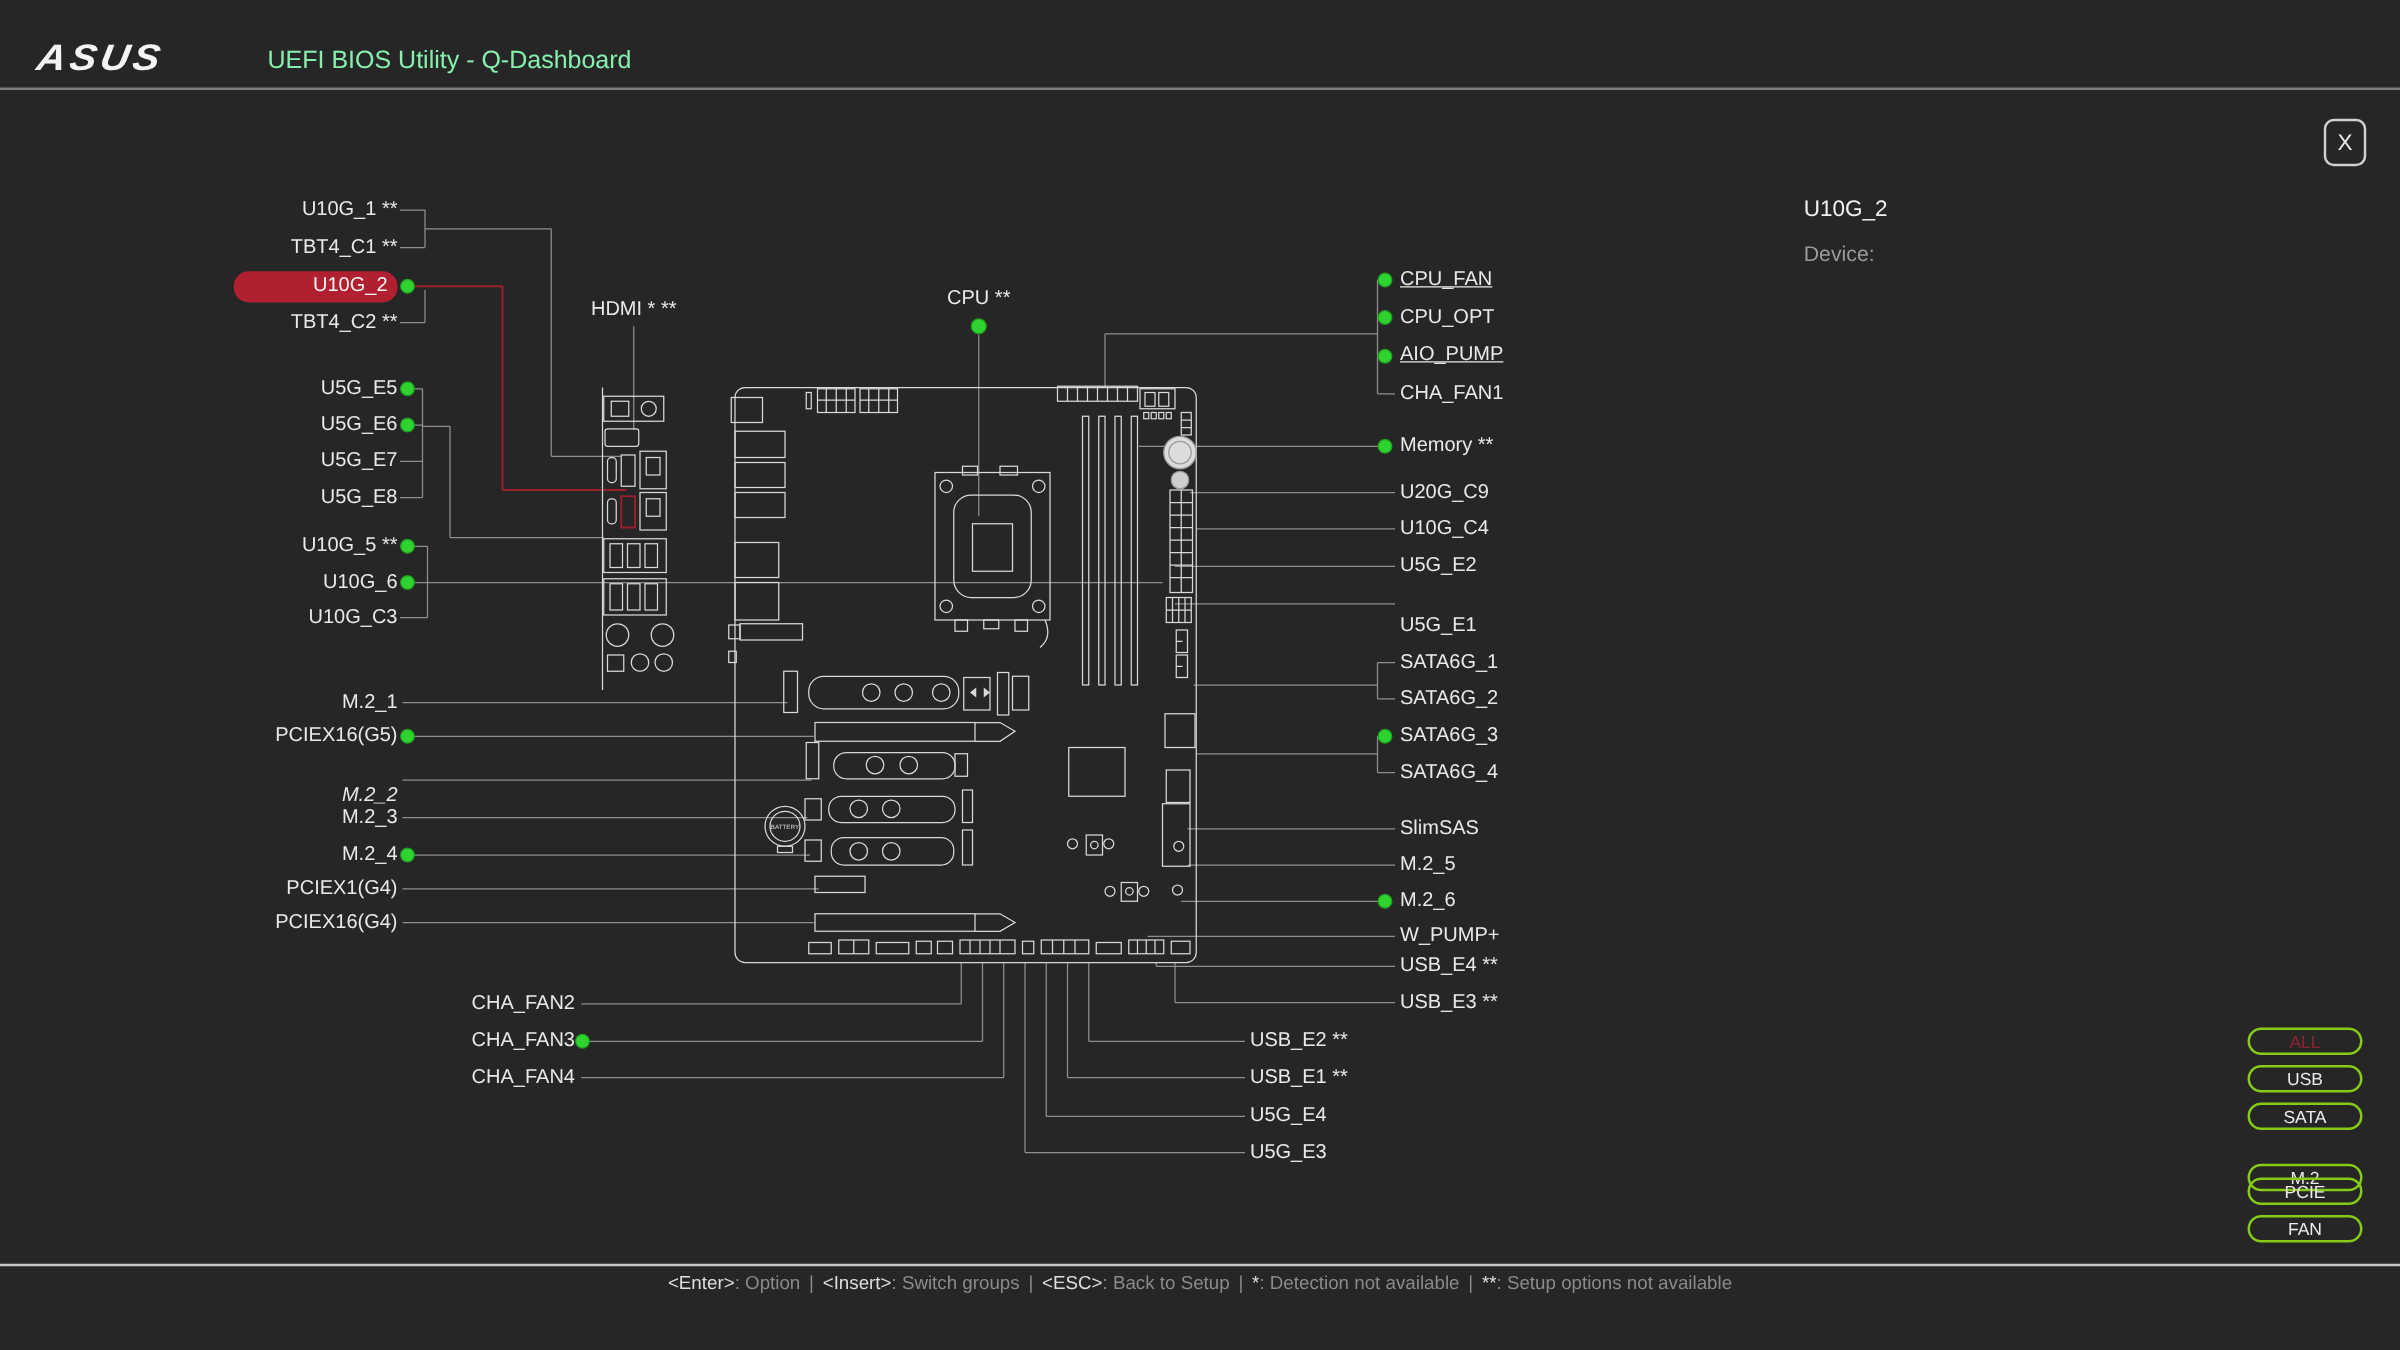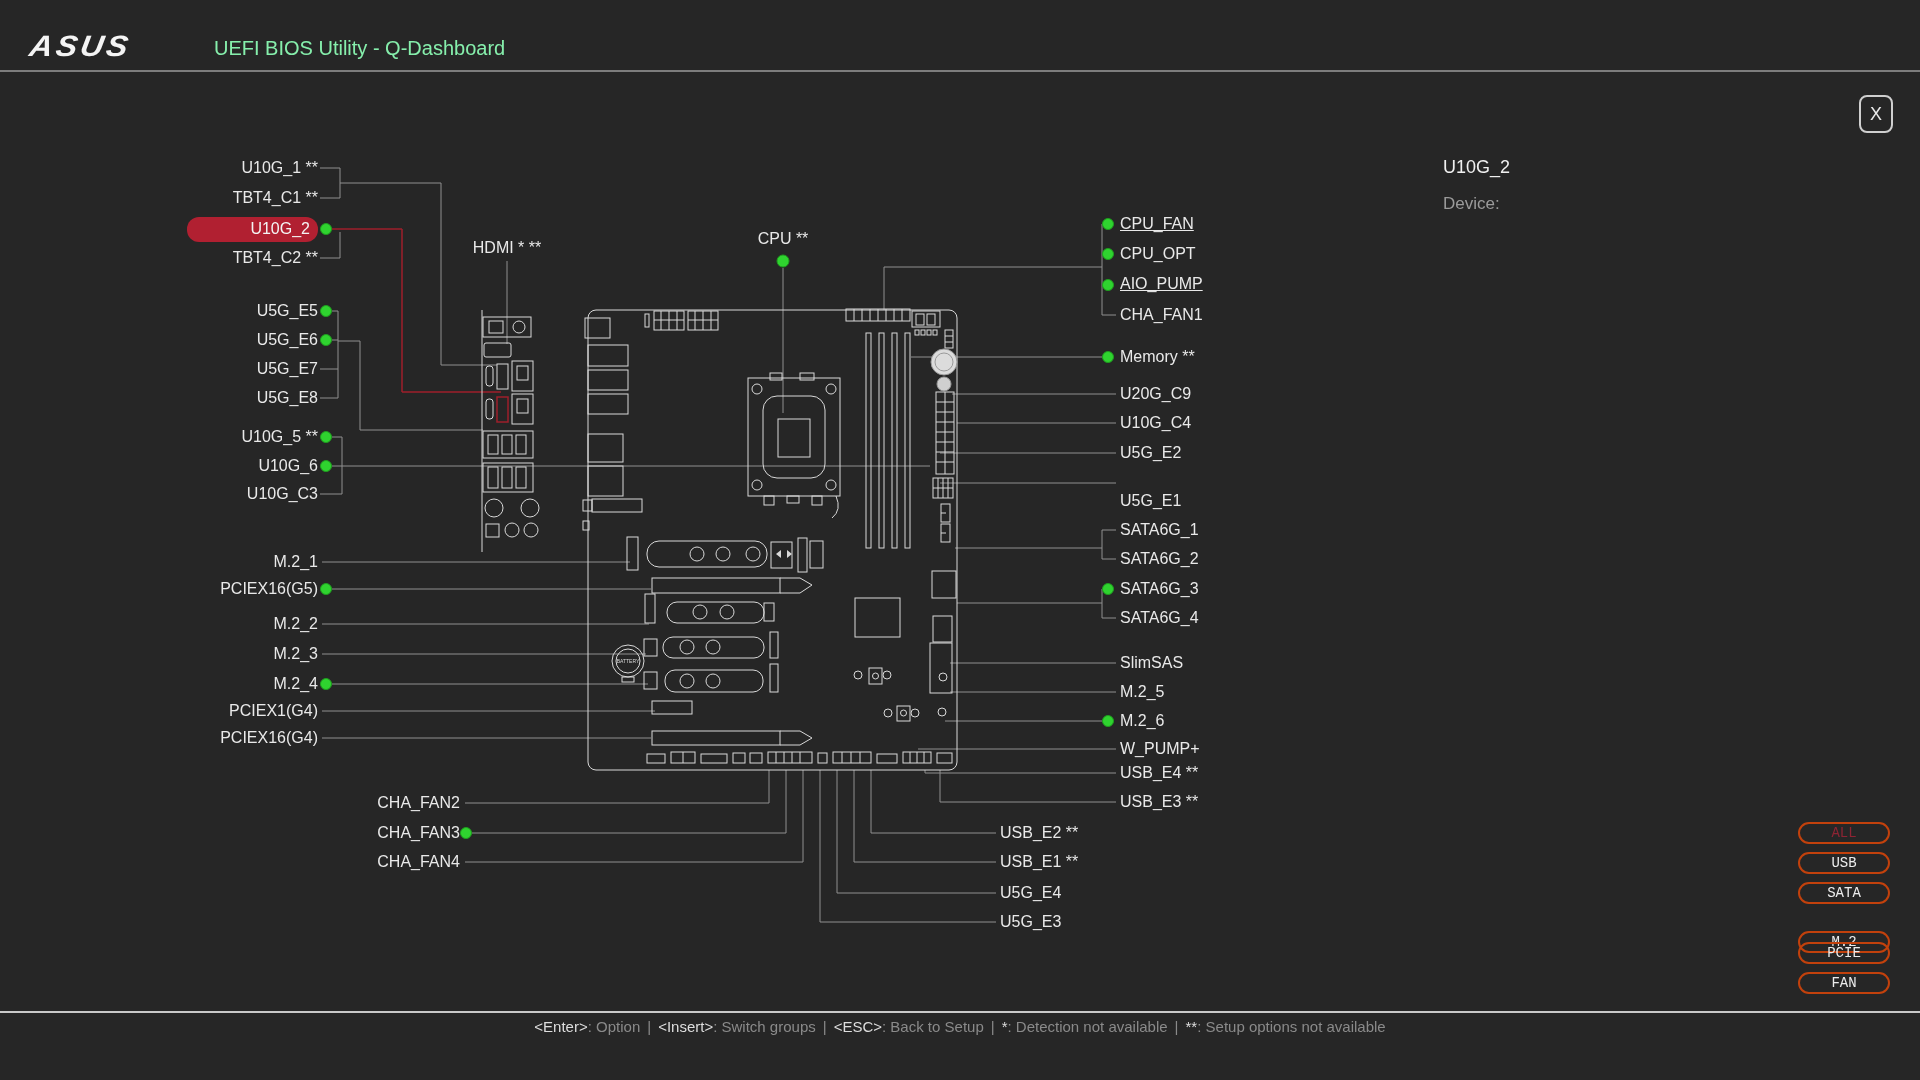--- a/index.html
+++ b/index.html
@@ -21,22 +21,22 @@
   .ip-value{color:#f0f0f0;background:#2e2e2e;padding:5px 14px;margin-left:10px;border-radius:2px;}
   
   .lbl{position:absolute;font-size:16px;line-height:22px;white-space:nowrap;color:#e9e9e9;cursor:default;}
   .lbl.ra{width:220px;text-align:right;}
   .lbl.ctr{width:120px;text-align:center;}
   .pill{display:inline-block;min-width:115px;padding:1px 8px 2px 8px;border-radius:12px;
         background:#b12031;color:#f4f4f4;text-align:right;}
   
   .overlay{position:absolute;left:0;top:0;pointer-events:none;}
   
-  .fbtn{position:absolute;left:1798px;width:92px;height:22px;border:2px solid #c2410c;border-radius:12px;
-        background:transparent;color:#ececec;font-size:14px;font-family:Liberation Mono, monospace;
+  .fbtn{position:absolute;left:1798px;width:92px;height:22px;border:2px solid #84cc16;border-radius:12px;
+        background:transparent;color:#ececec;font-size:14px;font-family:Liberation Sans, sans-serif;
         display:flex;align-items:center;justify-content:center;box-sizing:border-box;cursor:pointer;}
   .fbtn.active{color:#8e2433;}
   
   .f-line{position:absolute;left:0;top:1011px;width:1920px;height:2px;background:#c9c9c9;}
   .help{position:absolute;left:0;top:1018px;width:1920px;text-align:center;font-size:15px;color:#8a8a8a;}
   .help .k{color:#dedede;}
   .help .sep{color:#8a8a8a;margin:0 7px;}
   .copy{position:absolute;left:0;top:1049px;width:1920px;text-align:center;font-size:15px;color:#dcdcdc;}
 </style>
 </head>
@@ -274,21 +274,21 @@
   <div class="lbl ra" style="left:98px;top:247px;">TBT4_C2 **</div>
   <div class="lbl ra" style="left:98px;top:300px;">U5G_E5</div>
   <div class="lbl ra" style="left:98px;top:329px;">U5G_E6</div>
   <div class="lbl ra" style="left:98px;top:358px;">U5G_E7</div>
   <div class="lbl ra" style="left:98px;top:387px;">U5G_E8</div>
   <div class="lbl ra" style="left:98px;top:426px;">U10G_5 **</div>
   <div class="lbl ra" style="left:98px;top:455px;">U10G_6</div>
   <div class="lbl ra" style="left:98px;top:483px;">U10G_C3</div>
   <div class="lbl ra" style="left:98px;top:551px;">M.2_1</div>
   <div class="lbl ra" style="left:98px;top:578px;">PCIEX16(G5)</div>
-  <div class="lbl ra" style="left:98px;top:613px;">M.2_2</div>
+  <div class="lbl ra" style="left:98px;top:626px;font-style:italic;">M.2_2</div>
   <div class="lbl ra" style="left:98px;top:643px;">M.2_3</div>
   <div class="lbl ra" style="left:98px;top:673px;">M.2_4</div>
   <div class="lbl ra" style="left:98px;top:700px;">PCIEX1(G4)</div>
   <div class="lbl ra" style="left:98px;top:727px;">PCIEX16(G4)</div>
 
   <div class="lbl" style="left:1120px;top:213px;text-decoration:underline;">CPU_FAN</div>
   <div class="lbl" style="left:1120px;top:243px;">CPU_OPT</div>
   <div class="lbl" style="left:1120px;top:273px;text-decoration:underline;">AIO_PUMP</div>
   <div class="lbl" style="left:1120px;top:304px;">CHA_FAN1</div>
   <div class="lbl" style="left:1120px;top:346px;">Memory **</div>

